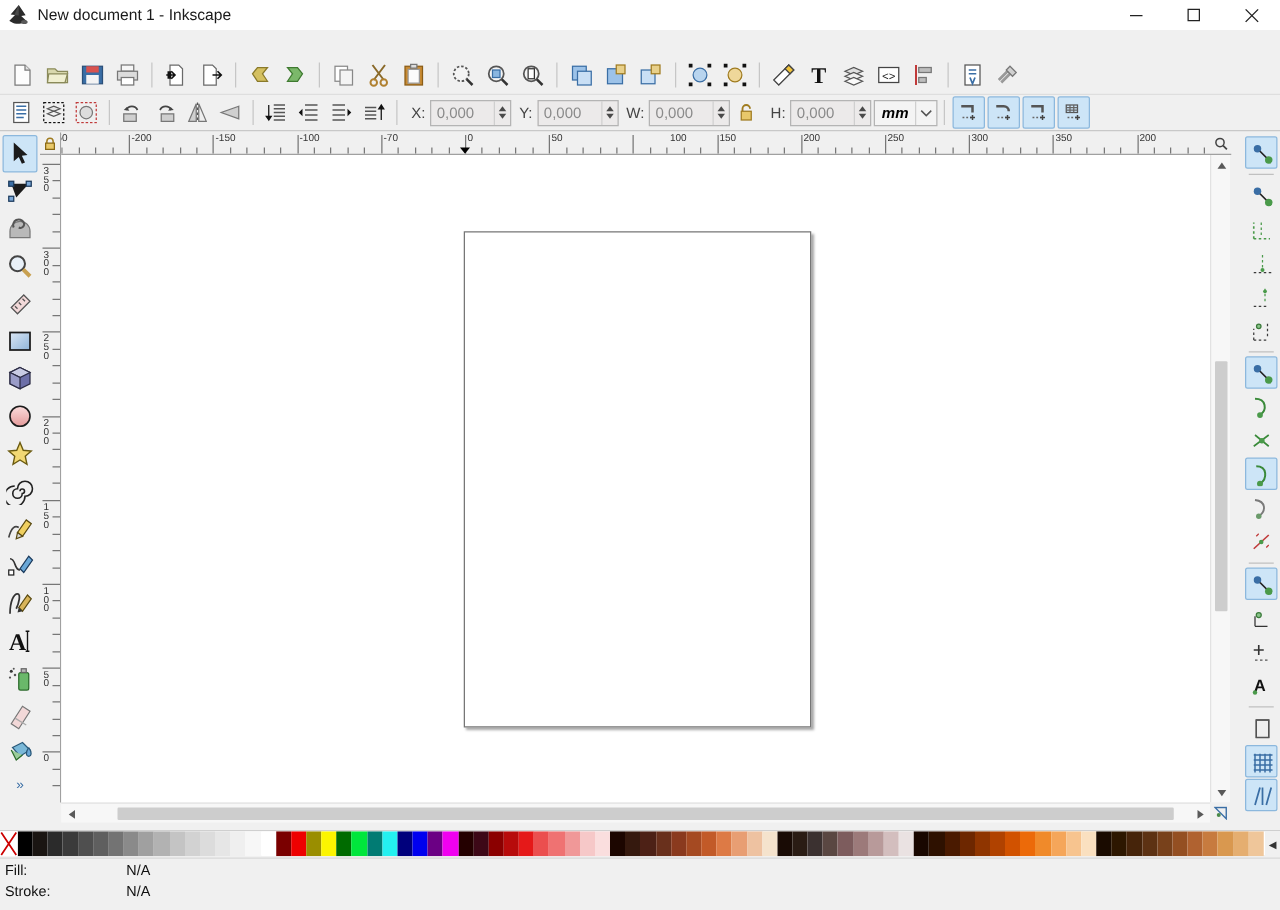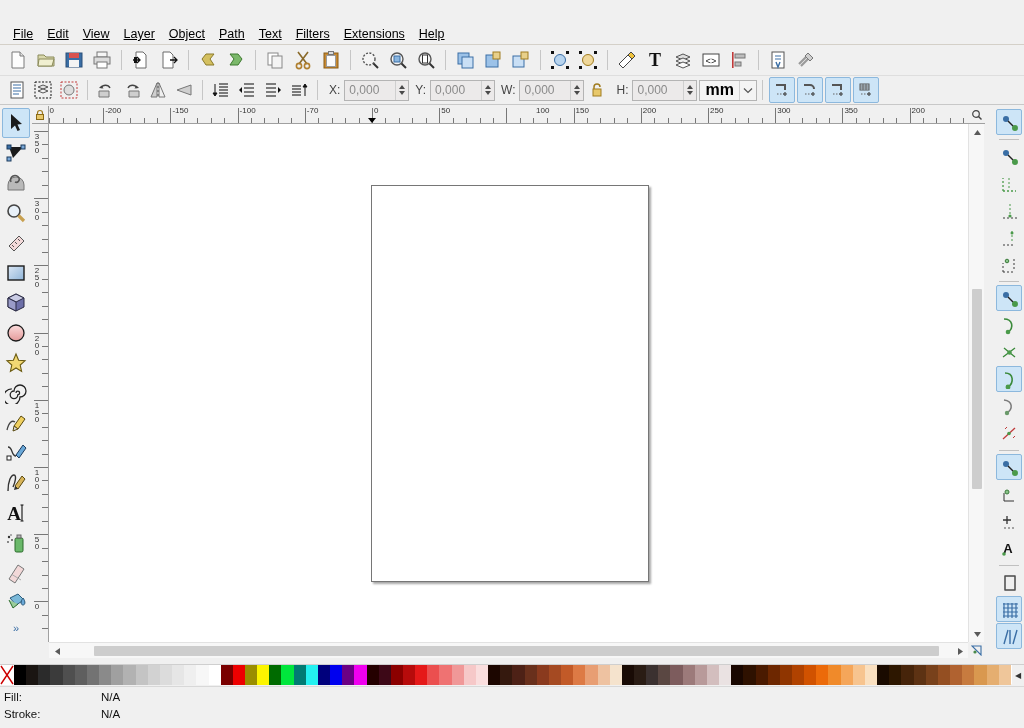--- a/index.html
+++ b/index.html
@@ -82,21 +82,21 @@
   }
   .arrows .up, .arrows .dn {
     width: 0; height: 0; border-left: 3.5px solid transparent; border-right: 3.5px solid transparent;
   }
   .arrows .up { border-bottom: 4px solid #4a4a4a; margin-bottom: 2px; }
   .arrows .dn { border-top: 4px solid #4a4a4a; }
   .unitsel {
     display: flex; align-items: center; height: 21px; border: 1px solid #b4b4b4;
     background: #f4f4f4; margin-left: 2px; flex: none;
   }
-  .unitsel .u-txt { font-size: 16px; padding: 0 5px; font-weight: bold; }
+  .unitsel .u-txt { font-size: 12px; padding: 0 5px; font-weight: bold; font-style: italic; }
   .unitsel .u-arrow {
     width: 17px; height: 19px; border-left: 1px solid #cfcfcf;
     display: flex; align-items: center; justify-content: center;
   }
 
   
   .toolbox {
     position: absolute; left: 0; top: 106px; width: 32px; height: 556px;
     background: #f0f0f0; display: flex; flex-direction: column; align-items: center;
     padding-top: 2px;
@@ -209,33 +209,48 @@
   .fs-label { width: 50px; color: #111; }
   .fs-val { color: #111; }
 
   svg { display: block; }
 </style>
 </head>
 <body>
 
 <div id="app">
 
-
-  <div class="menubar">
-    <div class="menu-item"><u>File</u></div>
-    <div class="menu-item"><u>Edit</u></div>
-    <div class="menu-item"><u>View</u></div>
-    <div class="menu-item"><u>Layer</u></div>
-    <div class="menu-item"><u>Object</u></div>
-    <div class="menu-item"><u>Path</u></div>
-    <div class="menu-item"><u>Text</u></div>
-    <div class="menu-item"><u>Filters</u></div>
-    <div class="menu-item"><u>Extensions</u></div>
-    <div class="menu-item"><u>Help</u></div>
+  <div class="titlebar">
+    <div class="title-icon">
+      <svg width="22" height="22" viewBox="0 0 22 22">
+        <path d="M11 3 L4.5 10.5 L8 11 L3.5 15.5 C3.5 15.5 7 18.5 11.5 18 C15 17.6 17 15.5 17 15.5 L13 11.8 L16.5 11.2 Z" fill="#2b2b2b"></path>
+        <path d="M11 3 L7.4 11 L11 11.3 Z" fill="#4a4a4a"></path>
+        <ellipse cx="15.5" cy="16.5" rx="2.6" ry="1.6" fill="#5a5a5a"></ellipse>
+      </svg>
+    </div>
+    <div class="title-text">New document 1 - Inkscape</div>
+    <div class="win-btns">
+      <div class="win-btn">
+        <svg width="12" height="12" viewBox="0 0 12 12">
+            <rect x="1" y="6" width="10" height="1" fill="#222"></rect>
+          </svg>
+      </div>
+      <div class="win-btn">
+        <svg width="12" height="12" viewBox="0 0 12 12">
+            <rect x="1.5" y="1.5" width="9" height="9" fill="none" stroke="#222" stroke-width="1"></rect>
+          </svg>
+      </div>
+      <div class="win-btn close-btn">
+        <svg width="13" height="13" viewBox="0 0 13 13">
+            <path d="M1.5 1.5 L11.5 11.5 M11.5 1.5 L1.5 11.5" stroke="#222" stroke-width="1.1" fill="none"></path>
+          </svg>
+      </div>
+    </div>
   </div>
+
 
   <div class="cmdbar">
     <div class="tbtn">
       <svg width="20" height="20" viewBox="0 0 20 20">
           <path d="M4 2 h8 l4 4 v12 H4 Z" fill="#fdfdfd" stroke="#7a7a7a" stroke-width="1"></path>
           <path d="M12 2 v4 h4" fill="#e2e2e2" stroke="#7a7a7a" stroke-width="1"></path>
         </svg>
     </div>
     <div class="tbtn">
       <svg width="20" height="20" viewBox="0 0 20 20">

